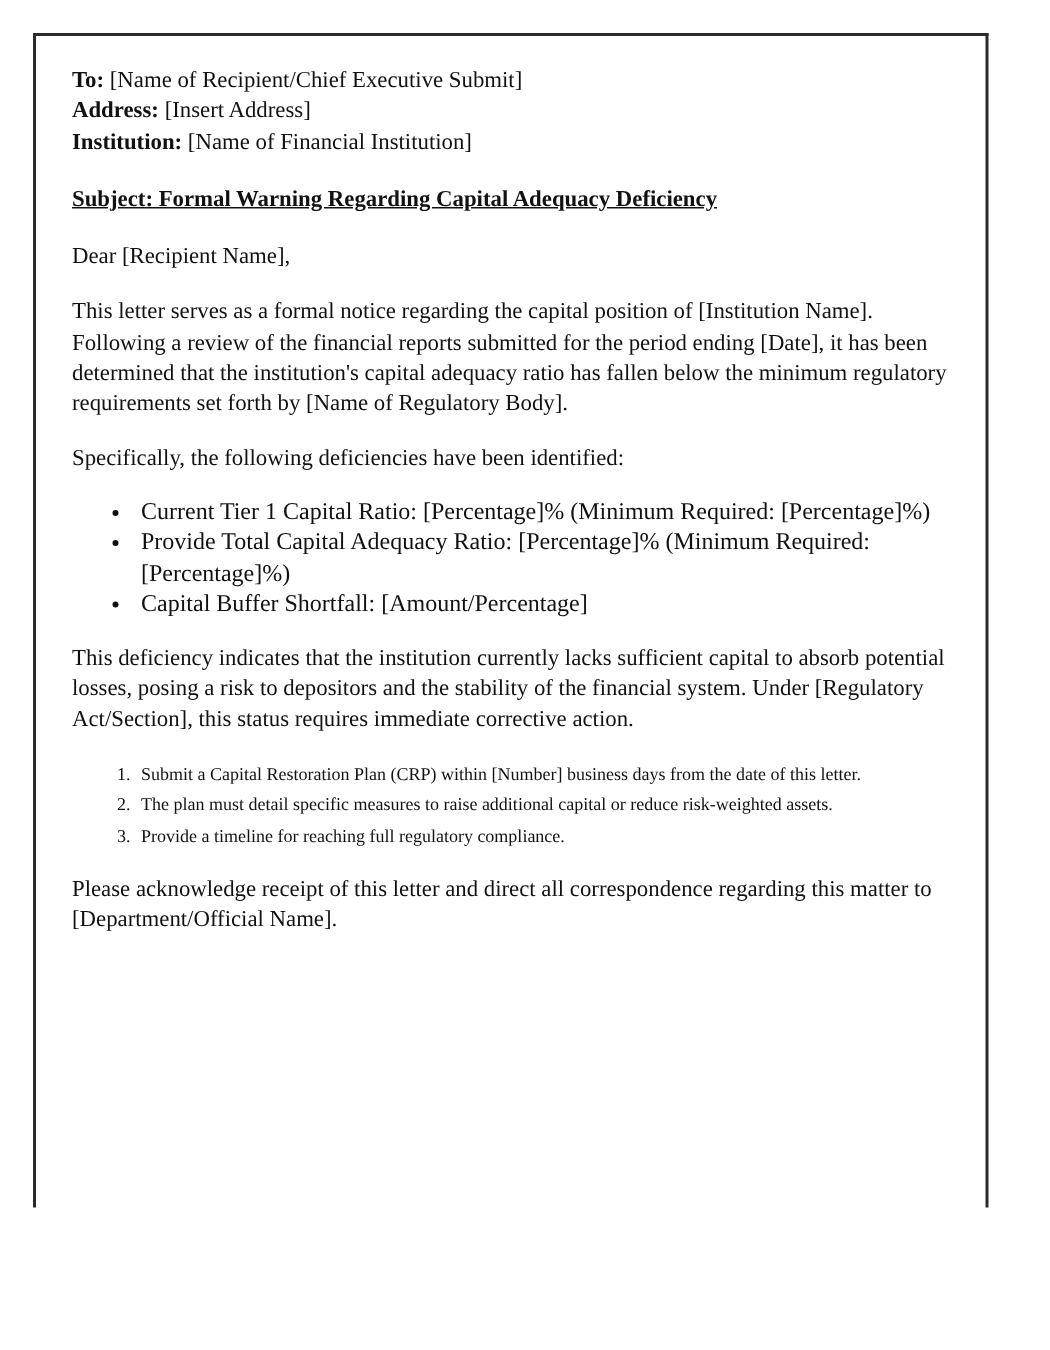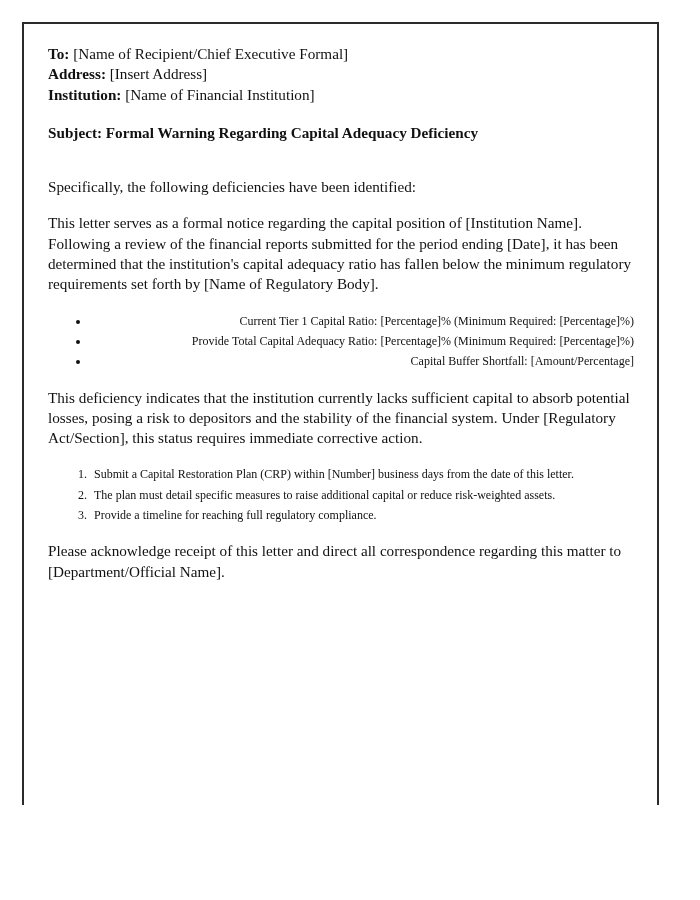--- a/index.html
+++ b/index.html
@@ -66,21 +66,22 @@
     margin-bottom: 18px;
   }
   .addr-block div {
     white-space: nowrap;
   }
 
   .subject {
     font-size: 15.2px;
     line-height: 20.3px;
     font-weight: bold;
-    margin-bottom: 34px;
+    margin-bottom: 18px;
+    text-decoration: underline;
   }
 
   .salutation {
     font-size: 15.2px;
     line-height: 20.3px;
     margin-bottom: 17px;
   }
 
   .section-head {
     font-size: 15.2px;
@@ -89,25 +90,24 @@
     margin-bottom: 16px;
   }
 
   
   ul.bullets {
     list-style: disc;
     padding-left: 42px;
     margin: 0 0 16px 0;
   }
   ul.bullets li {
-    font-size: 12px;
+    font-size: 16px;
     line-height: 20.3px;
     padding-left: 4px;
     margin: 0;
-    text-align: right;
   }
 
   ol.steps {
     list-style: decimal;
     padding-left: 42px;
     margin: 0 0 16px 0;
   }
   ol.steps li {
     font-size: 12px;
     line-height: 20.3px;
@@ -118,38 +118,39 @@
 </head>
 <body>
 
 <div class="page">
   <div class="content">
 
 
     <div class="addr-block">
       <div>
         <span class="lbl">To:</span>
-        <span>[Name of Recipient/Chief Executive Formal]</span>
+        <span>[Name of Recipient/Chief Executive Submit]</span>
       </div>
       <div>
         <span class="lbl">Address:</span>
         <span>[Insert Address]</span>
       </div>
       <div>
         <span class="lbl">Institution:</span>
         <span>[Name of Financial Institution]</span>
       </div>
     </div>
 
     <div class="subject">Subject: Formal Warning Regarding Capital Adequacy Deficiency</div>
 
+    <div class="salutation">Dear [Recipient Name],</div>
+
+    <p class="para">This letter serves as a formal notice regarding the capital position of [Institution Name]. Following a review of the financial reports submitted for the period ending [Date], it has been determined that the institution's capital adequacy ratio has fallen below the minimum regulatory requirements set forth by [Name of Regulatory Body].</p>
 
     <p class="para">Specifically, the following deficiencies have been identified:</p>
-
-    <p class="para">This letter serves as a formal notice regarding the capital position of [Institution Name]. Following a review of the financial reports submitted for the period ending [Date], it has been determined that the institution's capital adequacy ratio has fallen below the minimum regulatory requirements set forth by [Name of Regulatory Body].</p>
 
     <ul class="bullets">
       <li>Current Tier 1 Capital Ratio: [Percentage]% (Minimum Required: [Percentage]%)</li>
       <li>Provide Total Capital Adequacy Ratio: [Percentage]% (Minimum Required: [Percentage]%)</li>
       <li>Capital Buffer Shortfall: [Amount/Percentage]</li>
     </ul>
 
     <p class="para">This deficiency indicates that the institution currently lacks sufficient capital to absorb potential losses, posing a risk to depositors and the stability of the financial system. Under [Regulatory Act/Section], this status requires immediate corrective action.</p>
 
 

